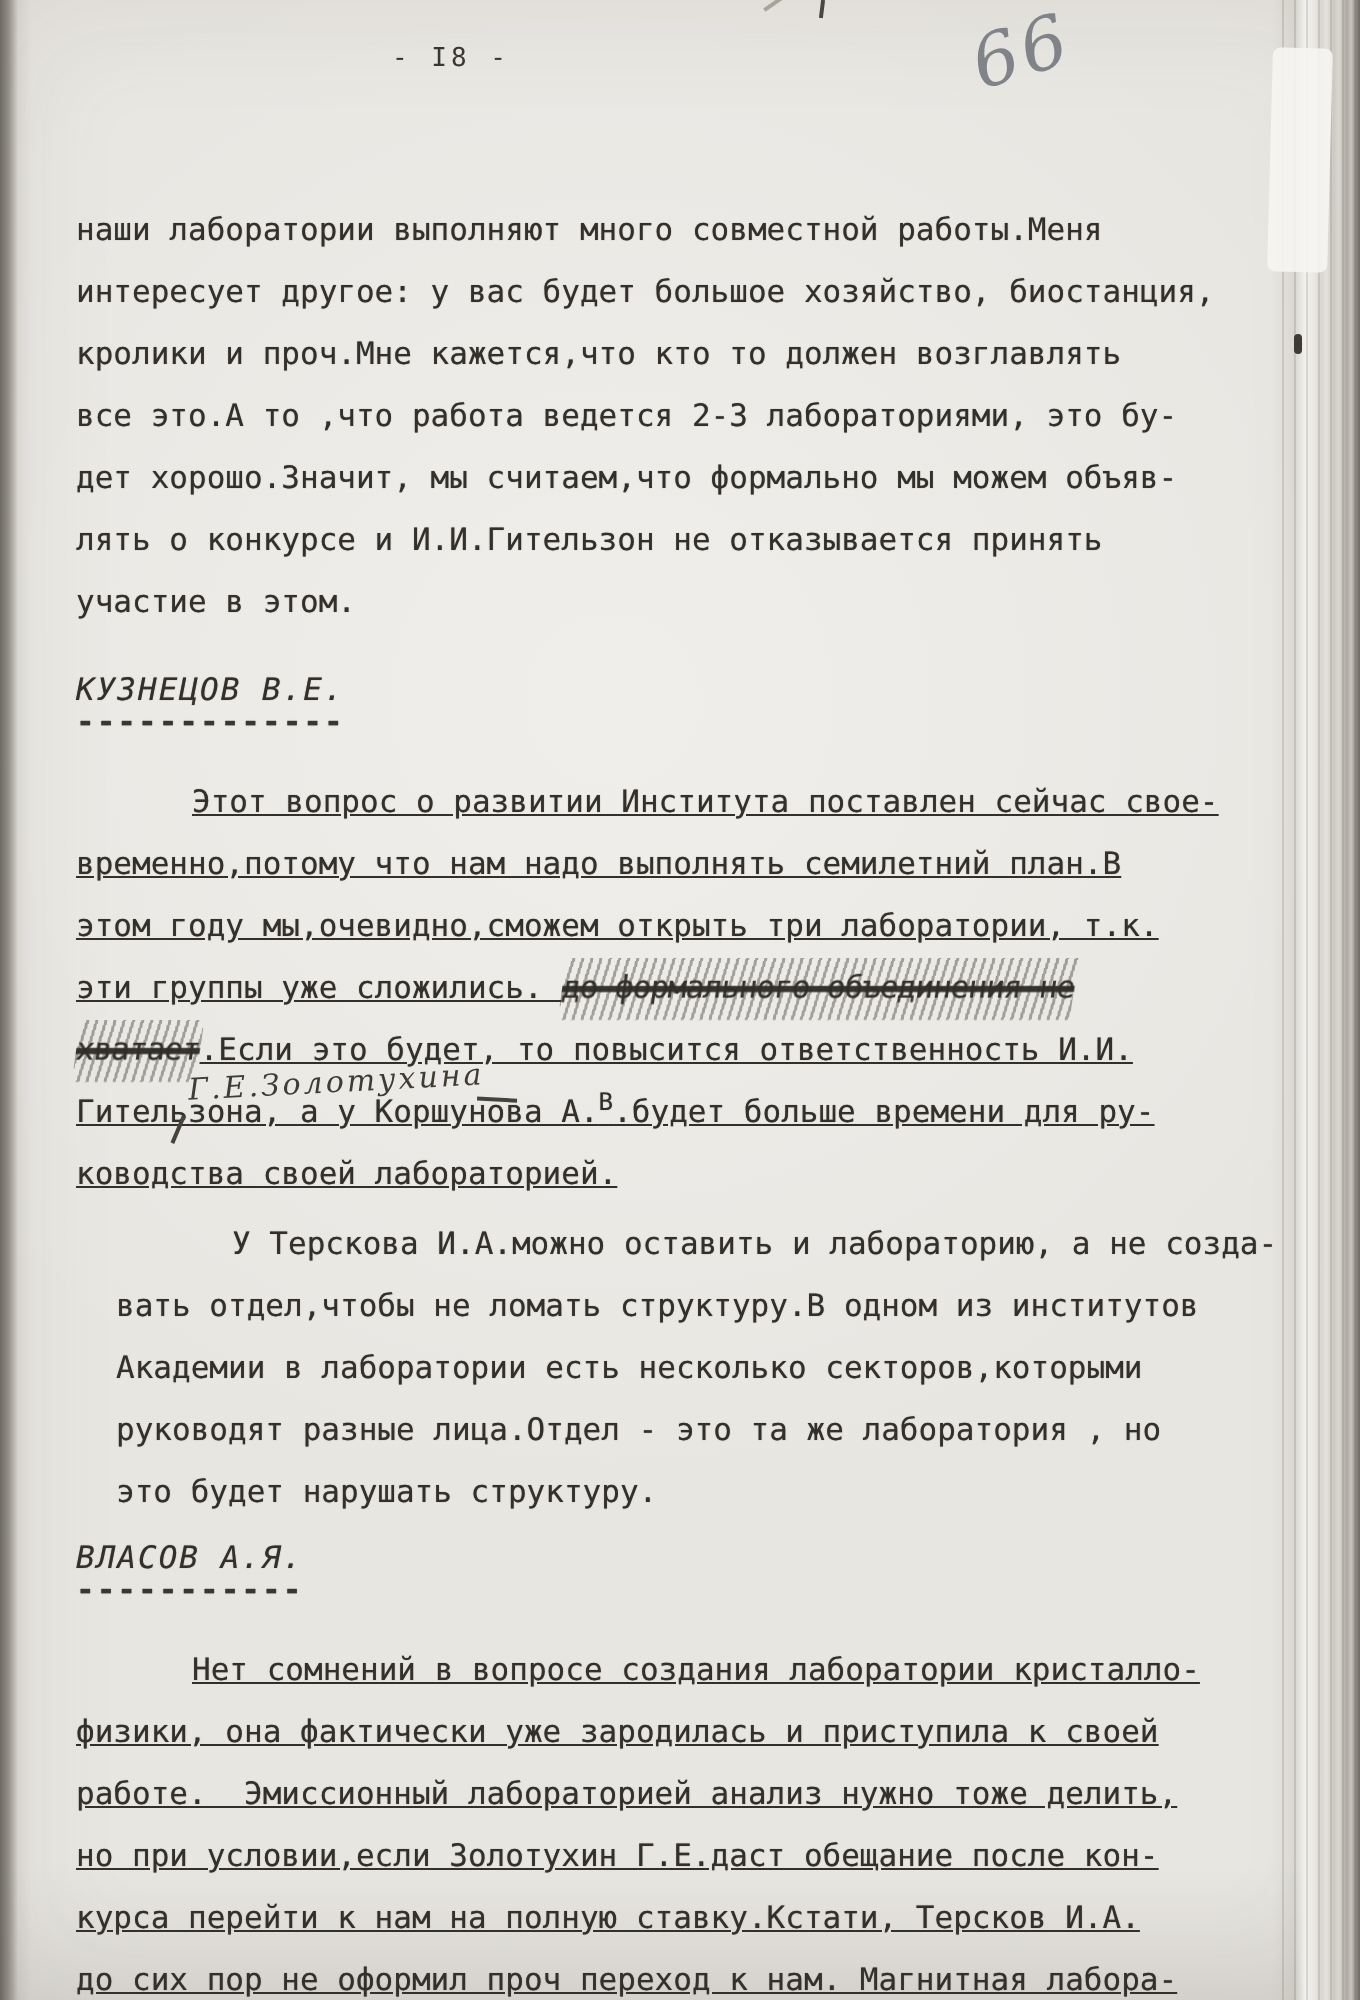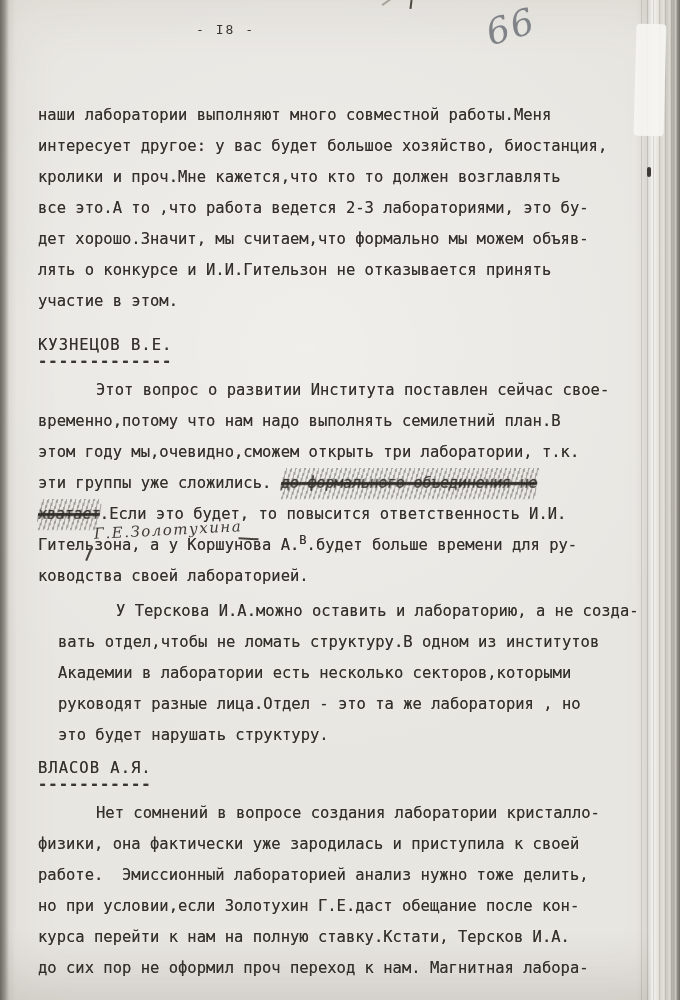--- a/index.html
+++ b/index.html
@@ -41,27 +41,27 @@
   .hw-number{position:absolute;left:486px;top:6px;
         font-family:"DejaVu Serif","Liberation Serif",serif;font-style:italic;
         font-size:36px;color:#6f737a;transform:rotate(-17deg);letter-spacing:2px;
         opacity:.85;}
 
   .text-flow{position:absolute;left:38px;top:100px;width:588px;
         color:#33302b;font-size:15.5px;
         text-shadow:0 0 .5px rgba(51,48,43,.6);}
   .line{height:31px;line-height:31px;white-space:pre;position:relative;}
   .line.indent{padding-left:58px;}
-  .heading{height:31px;line-height:31px;white-space:pre;letter-spacing:1px;}
+  .heading{height:31px;line-height:31px;white-space:pre;letter-spacing:1px;font-style:italic;}
   .underline{height:12px;line-height:8px;margin-top:-4px;letter-spacing:1px;
         font-weight:bold;color:#3a3731;}
   .text-flow > :nth-child(2){margin-top:13px;}
   .text-flow > :nth-child(6){margin-top:2px;}
   .para + .para{margin-top:4px;margin-left:20px;}
-  .underline + .para{margin-top:6px;}
+  .underline + .para{margin-top:17px;text-decoration:underline;}
 
   .strike{display:inline-block;transform:skewX(-8deg);
         text-decoration:line-through;text-decoration-thickness:3px;
         text-decoration-color:rgba(48,45,40,.9);
         background-image:repeating-linear-gradient(100deg,
           rgba(50,47,42,0) 0 3px, rgba(50,47,42,.4) 3px 4.5px);
         letter-spacing:-.5px;filter:blur(.2px);}
   .sup{font-size:.78em;vertical-align:super;line-height:0;}
   .note{position:absolute;top:-15px;left:56px;
         font-family:"DejaVu Serif","Liberation Serif",serif;font-style:italic;

